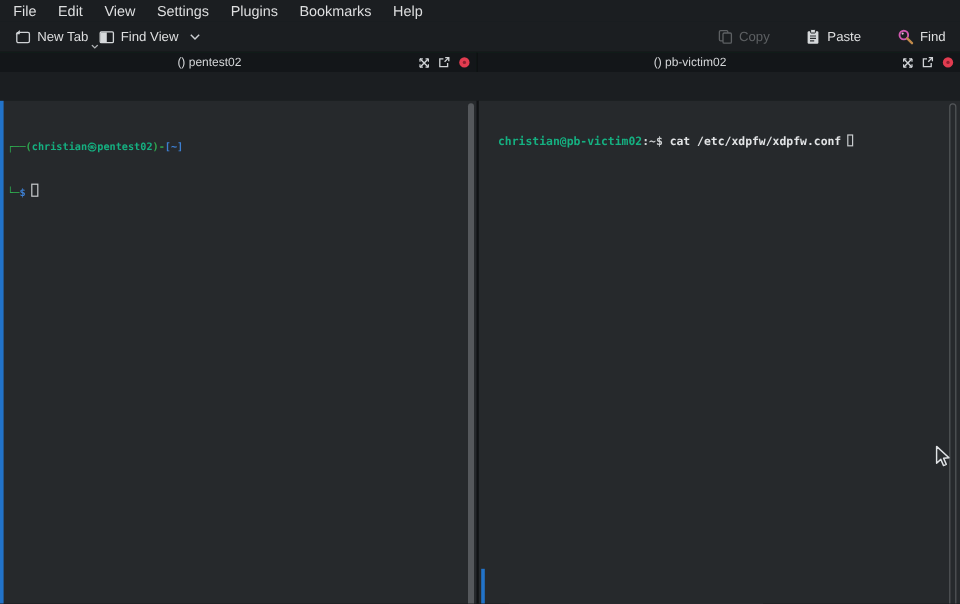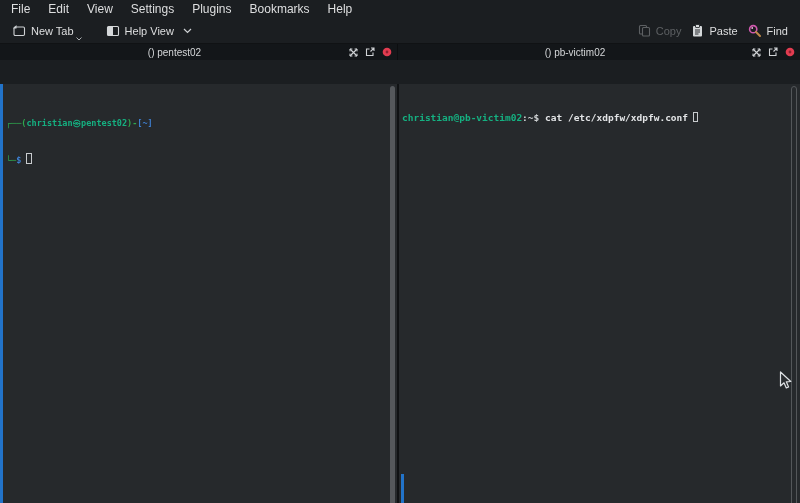--- a/index.html
+++ b/index.html
@@ -7,21 +7,21 @@
               font-family:"Liberation Sans", sans-serif; }
   .window { position:relative; width:800px; height:503px; background:#1b1e21; }
 
   
   .menubar { height:18px; display:flex; align-items:center; padding-left:2px; background:#1b1e21; }
   .menu-item { color:#dedfe0; font-size:12px; padding:2px 9px; cursor:default; }
 
   
   .toolbar { height:26px; display:flex; align-items:center; justify-content:space-between;
              padding:0 8px; background:#1b1e21; border-bottom:1px solid #101214; }
-  .tb-group { display:flex; align-items:center; gap:24px; }
+  .tb-group { display:flex; align-items:center; gap:0; }
   .tb-btn { display:flex; align-items:center; gap:5px; color:#dedfe0; font-size:11px;
             background:transparent; border:none; padding:3px 4px; position:relative; }
   .tb-btn svg { display:block; }
   .tb-btn.disabled { color:#5d6063; }
   .tiny-caret { position:absolute; right:-4px; bottom:0px; }
 
   
   .tabbar { height:16px; display:flex; background:#14532d; }
   .tab { position:relative; height:16px; background:#131619; }
   .tab.left  { width:397px; }
@@ -42,21 +42,21 @@
   .scroll-indicator { position:absolute; left:2px; bottom:8px; width:3px; height:34px; background:#2273c9; }
 
   .sb-filled { position:absolute; right:2px; top:2px; bottom:3px; width:5px;
                background:#55585c; border-radius:3px; }
   .sb-outline { position:absolute; right:3px; top:2px; bottom:3px; width:6px;
                 border:1px solid #54575a; border-radius:3px; background:transparent; }
 
   .term-left-content { position:absolute; left:6px; top:9px;
       font-family:"DejaVu Sans Mono", monospace; font-size:8.5px; font-weight:bold;
       line-height:12px; white-space:pre; }
-  .term-right-content { position:absolute; left:3px; top:4px;
+  .term-right-content { position:absolute; left:16px; top:4px;
       font-family:"DejaVu Sans Mono", monospace; font-size:9.5px; font-weight:bold;
       line-height:12px; white-space:pre; }
 
   .c-green { color:#2fa84f; }
   .c-teal  { color:#15b081; }
   .c-blue  { color:#3d7fd1; }
   .c-light { color:#cfd2d4; }
   .c-white { color:#e2e4e6; }
 
   .cursor-hollow { display:inline-block; width:5px; height:10px;
@@ -99,29 +99,29 @@
             </svg>
         </span>
       </button>
       <button class="tb-btn">
         <span>
           <svg width="14" height="14" viewBox="0 0 14 14">
             <rect x="1.5" y="2.5" width="11" height="9" rx="1" fill="none" stroke="#d5d8da" stroke-width="1.1"></rect>
             <rect x="2" y="3" width="5" height="8" fill="#d5d8da"></rect>
           </svg>
         </span>
-        <span>Help View</span>
+        <span>Find View</span>
         <span style="margin-left:4px;">
           <svg width="9" height="6" viewBox="0 0 9 6">
               <path d="M1 1 L4.5 4.5 L8 1" fill="none" stroke="#cfd2d5" stroke-width="1.2"></path>
             </svg>
         </span>
       </button>
     </div>
-    <div class="tb-group" style="gap:2px;">
+    <div class="tb-group" style="gap:22px;">
       <button class="tb-btn disabled">
         <span>
           <svg width="13" height="13" viewBox="0 0 13 13">
             <rect x="1.5" y="1.5" width="7" height="8.5" rx="1" fill="none" stroke="#5d6063" stroke-width="1.1"></rect>
             <rect x="4.5" y="3.5" width="7" height="8.5" rx="1" fill="#1b1e21" stroke="#5d6063" stroke-width="1.1"></rect>
           </svg>
         </span>
         <span>Copy</span>
       </button>
       <button class="tb-btn">

